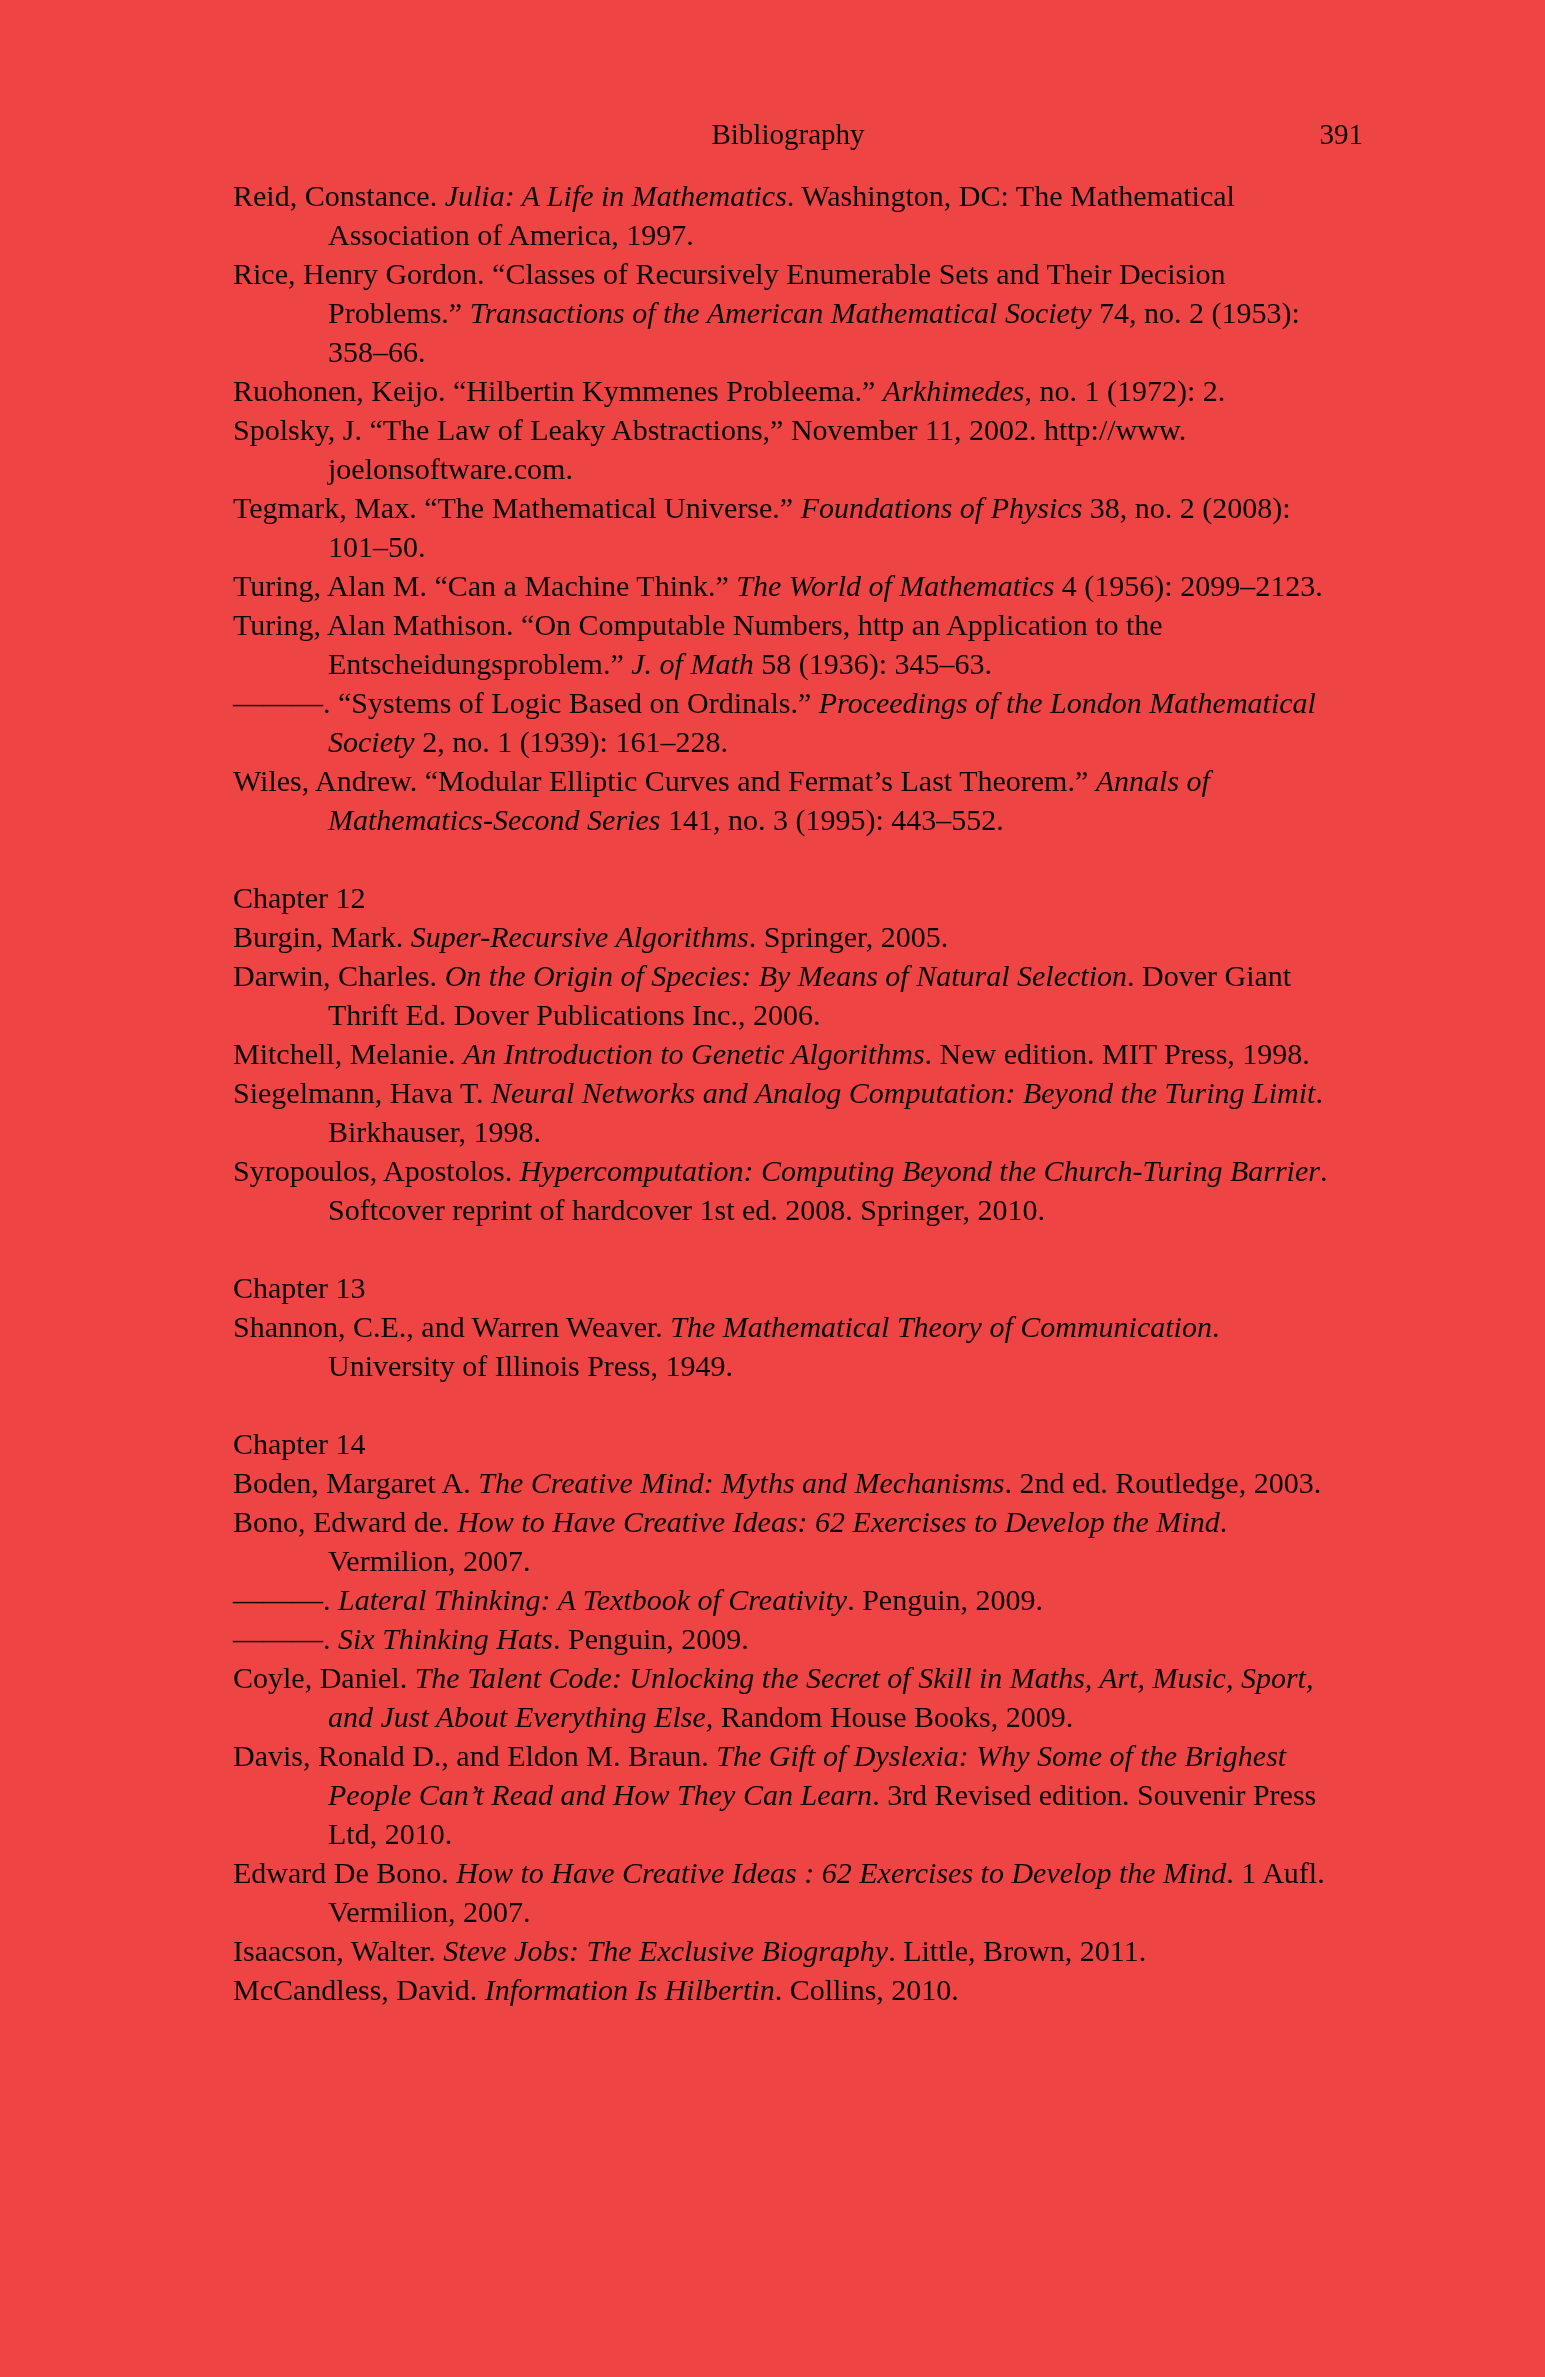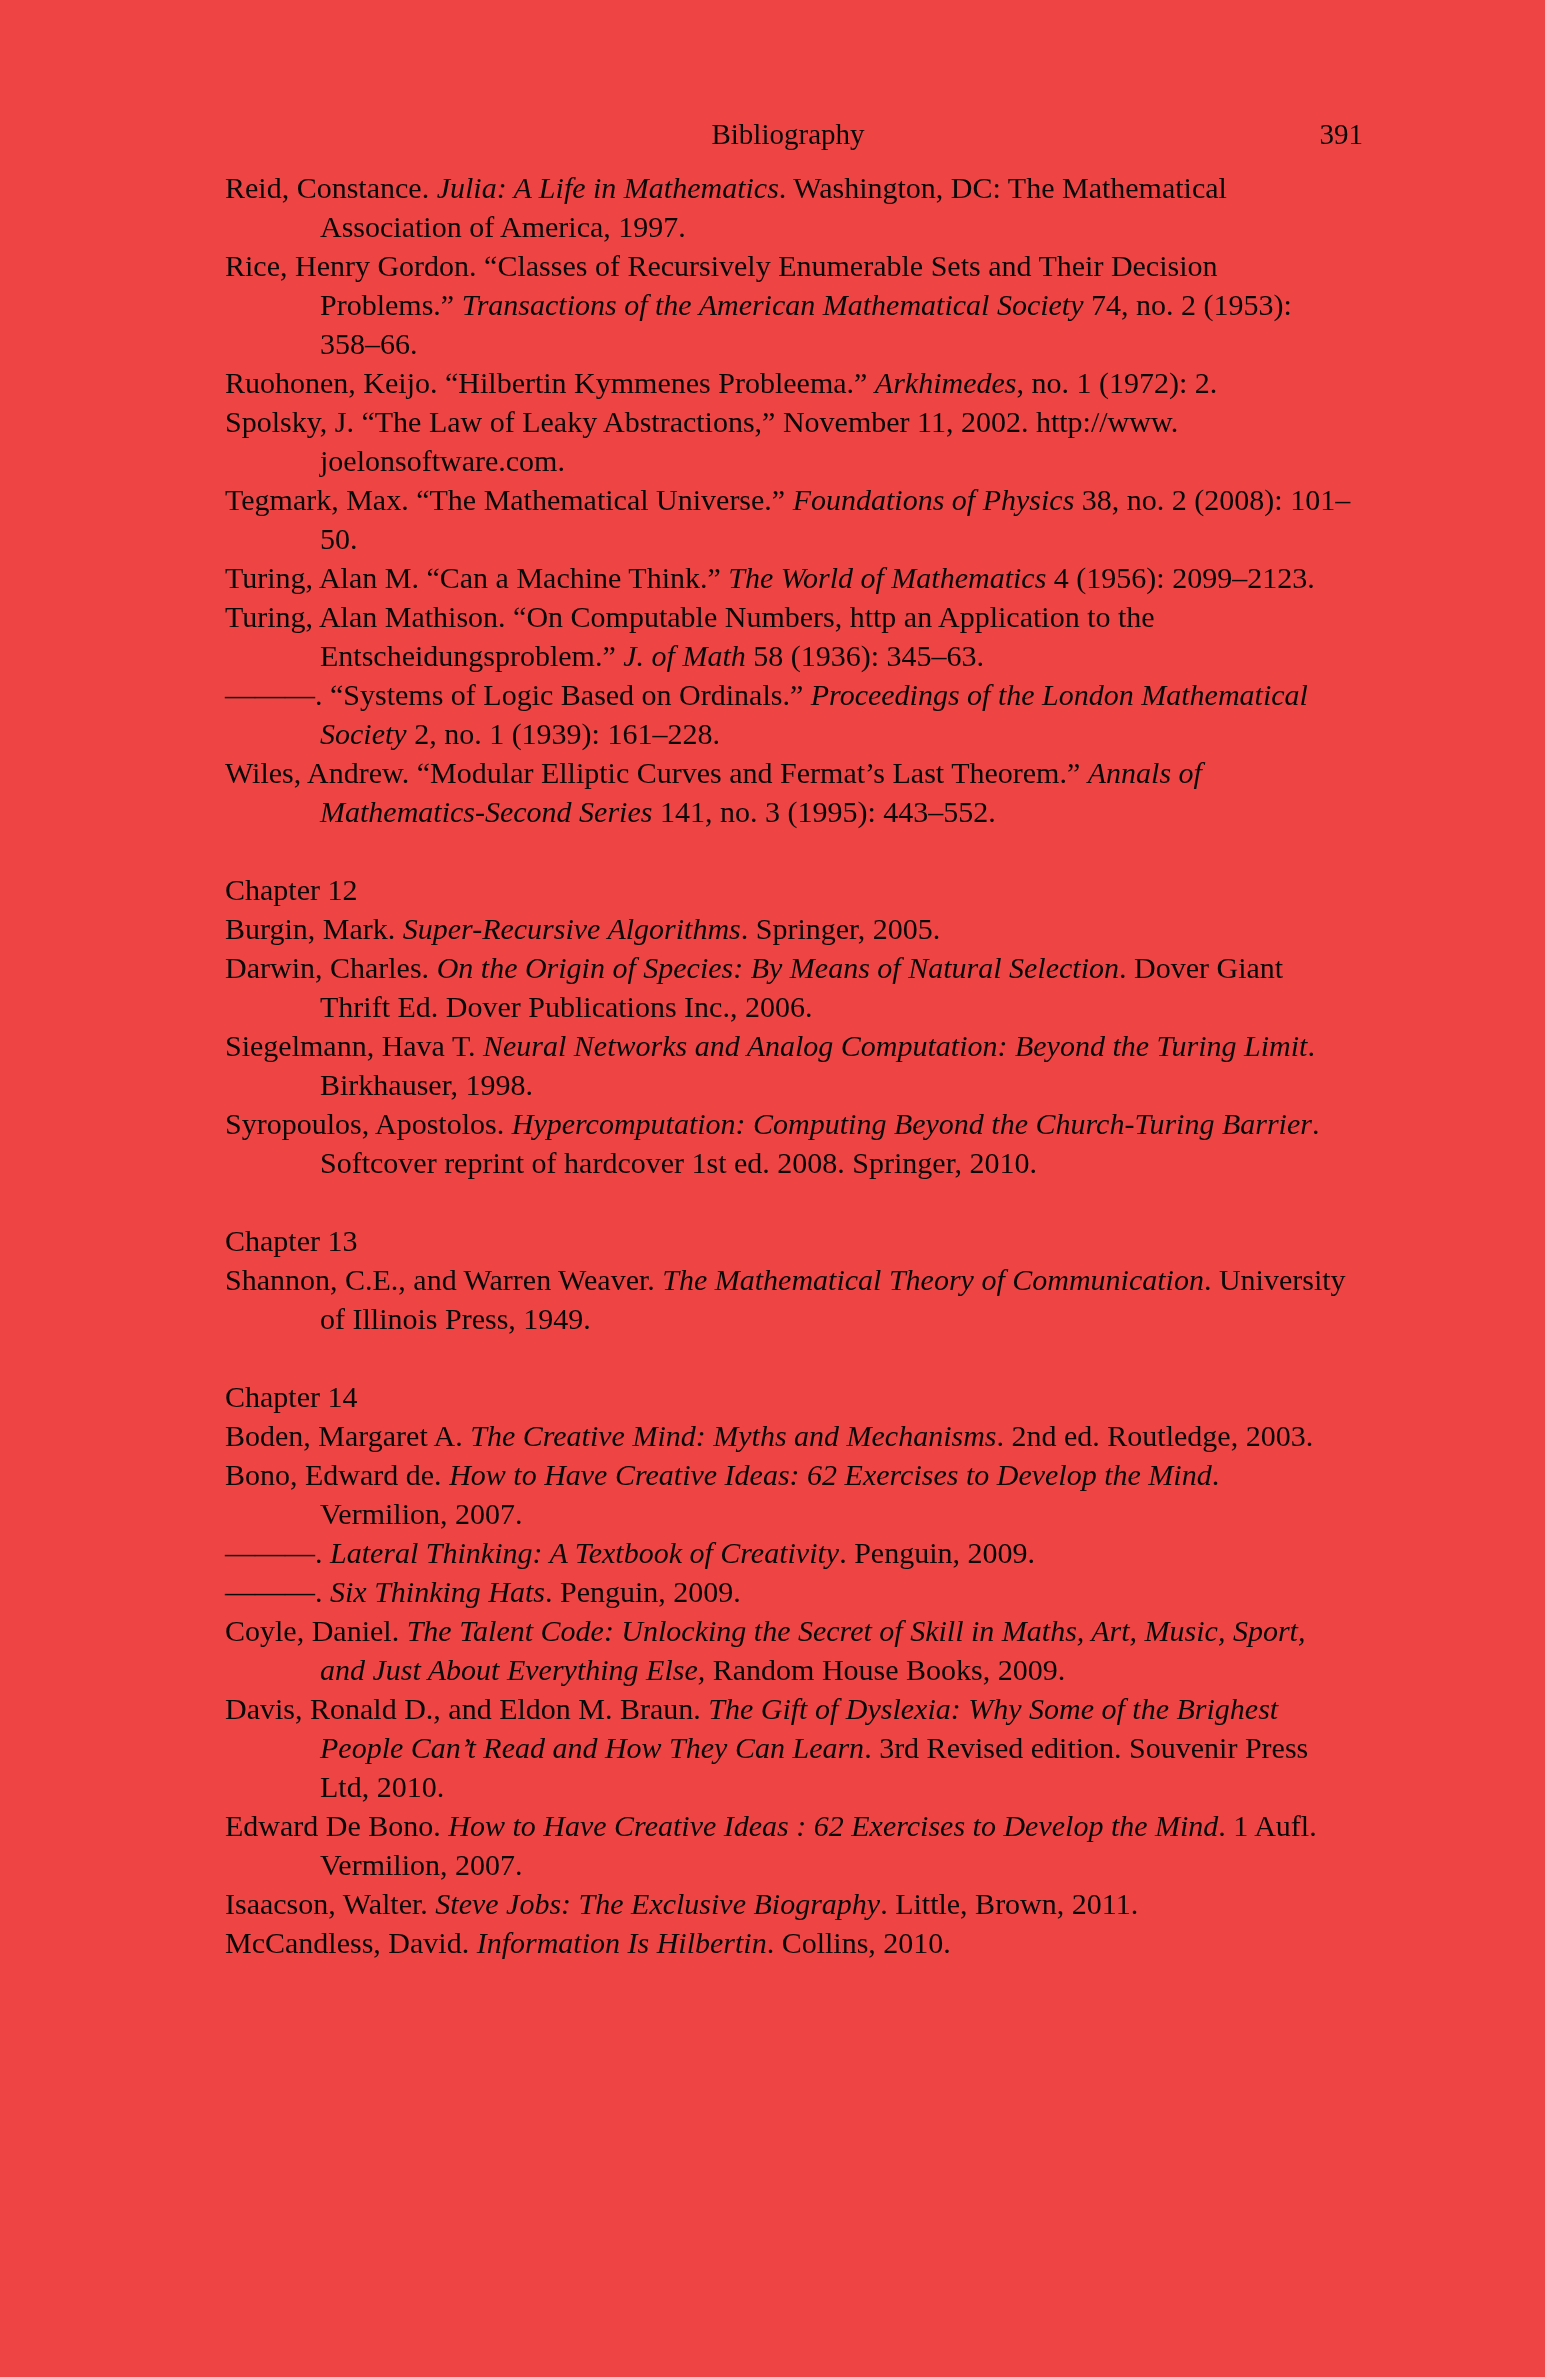--- a/index.html
+++ b/index.html
@@ -28,21 +28,21 @@
 
   .content {
     position: absolute;
     top: 168px;
     left: 225px;
     width: 1126px;
     font-size: 30px;
     line-height: 39px;
     text-align: left;
   }
-  .content section { margin: 0; padding: 0; }
+  .content section { margin: 8px; padding: 0; }
   .chapter-heading {
     margin: 39px 0 0 0;
     padding: 0;
     font-size: 30px;
     line-height: 39px;
     font-weight: normal;
   }
   .entry {
     margin: 0;
     padding-left: 95px;
@@ -79,20 +79,21 @@
         <p class="entry"><span>Tegmark, Max. “The Mathematical Universe.” </span><em>Foundations of Physics</em><span> 38, no. 2 (2008): 101–50.</span></p>
         <p class="entry"><span>Turing, Alan M. “Can a Machine Think.” </span><em>The World of Mathematics</em><span> 4 (1956): 2099–2123.</span></p>
         <p class="entry"><span>Turing, Alan Mathison. “On Computable Numbers, http an Application to the Entscheidungsproblem.” </span><em>J. of Math</em><span> 58 (1936): 345–63.</span></p>
         <p class="entry"><span>———. “Systems of Logic Based on Ordinals.” </span><em>Proceedings of the London Mathematical Society</em><span> 2, no. 1 (1939): 161–228.</span></p>
         <p class="entry"><span>Wiles, Andrew. “Modular Elliptic Curves and Fermat’s Last Theorem.” </span><em>Annals of Mathematics-Second Series</em><span> 141, no. 3 (1995): 443–552.</span></p>
       </section>
       <section>
         <h2 class="chapter-heading">Chapter 12</h2>
         <p class="entry"><span>Burgin, Mark. </span><em>Super-Recursive Algorithms</em><span>. Springer, 2005.</span></p>
         <p class="entry"><span>Darwin, Charles. </span><em>On the Origin of Species: By Means of Natural Selection</em><span>. Dover Giant Thrift Ed. Dover Publications Inc., 2006.</span></p>
+        <p class="entry"><span>Mitchell, Melanie. </span><em>An Introduction to Genetic Algorithms</em><span>. New edition. MIT Press, 1998.</span></p>
         <p class="entry"><span>Siegelmann, Hava T. </span><em>Neural Networks and Analog Computation: Beyond the Turing Limit</em><span>. Birkhauser, 1998.</span></p>
         <p class="entry"><span>Syropoulos, Apostolos. </span><em>Hypercomputation: Computing Beyond the Church-Turing Barrier</em><span>. Softcover reprint of hardcover 1st ed. 2008. Springer, 2010.</span></p>
       </section>
       <section>
         <h2 class="chapter-heading">Chapter 13</h2>
         <p class="entry"><span>Shannon, C.E., and Warren Weaver. </span><em>The Mathematical Theory of Communication</em><span>. University of Illinois Press, 1949.</span></p>
       </section>
       <section>
         <h2 class="chapter-heading">Chapter 14</h2>
         <p class="entry"><span>Boden, Margaret A. </span><em>The Creative Mind: Myths and Mechanisms</em><span>. 2nd ed. Routledge, 2003.</span></p>

